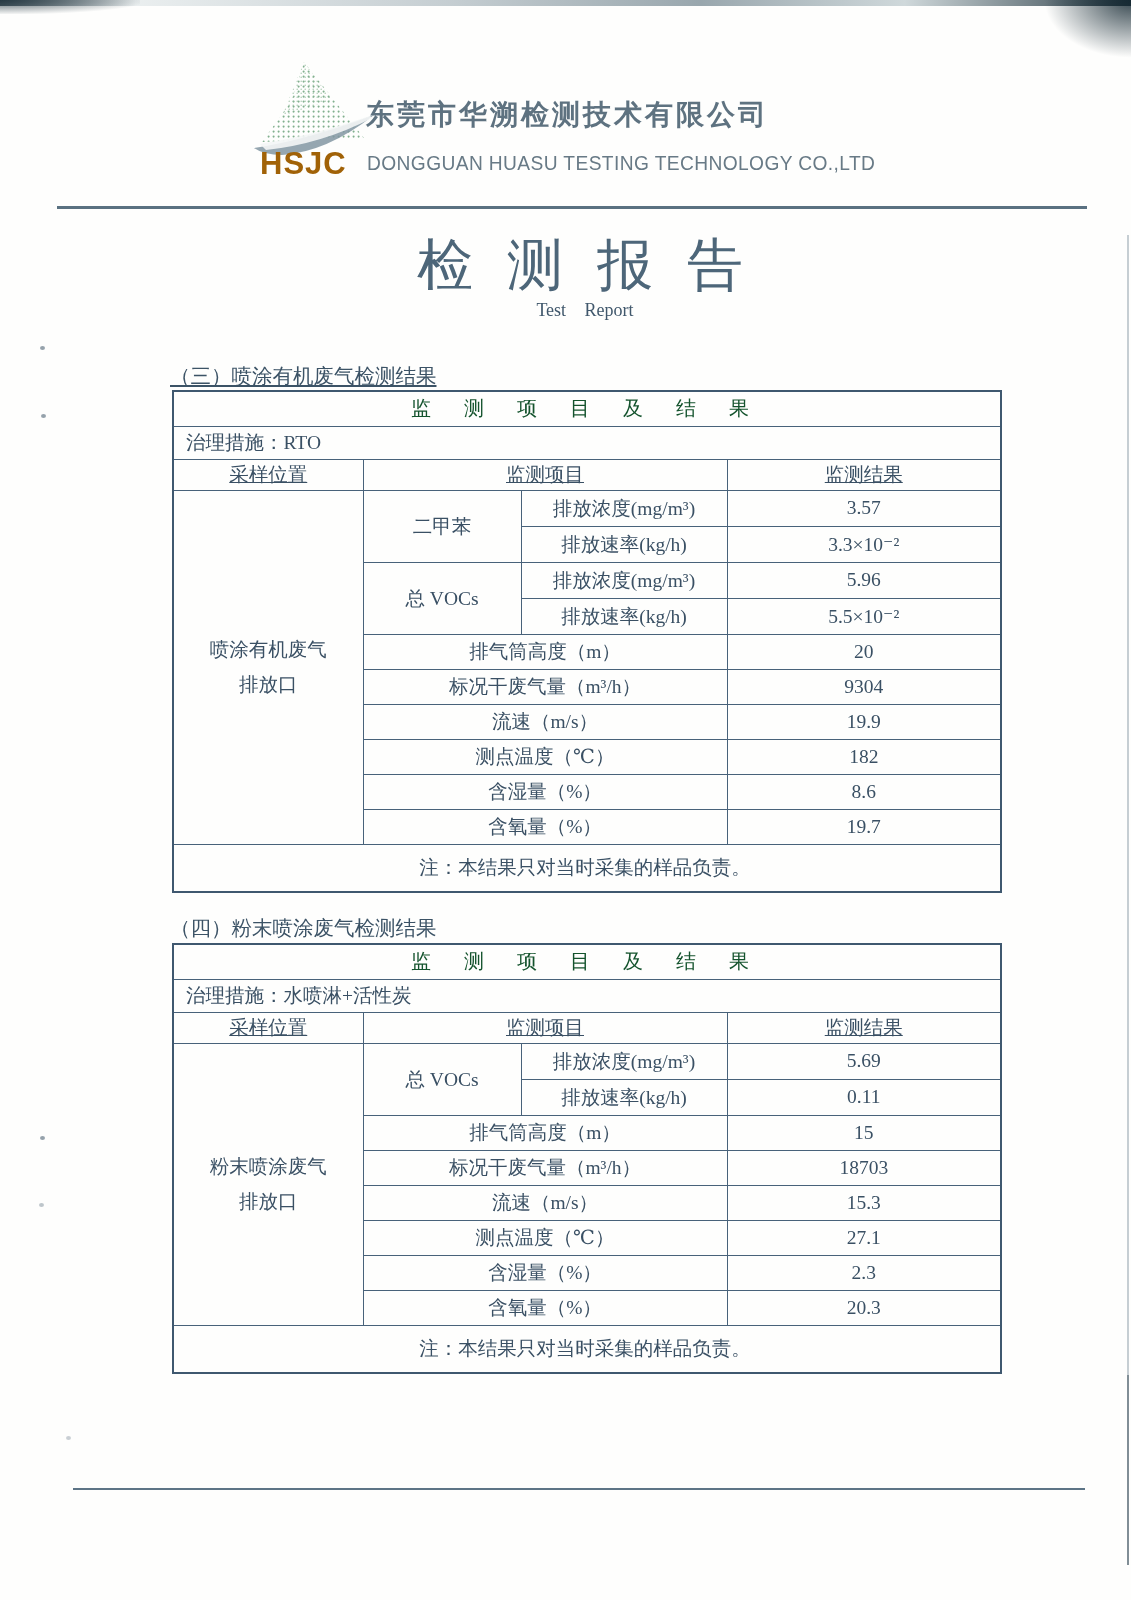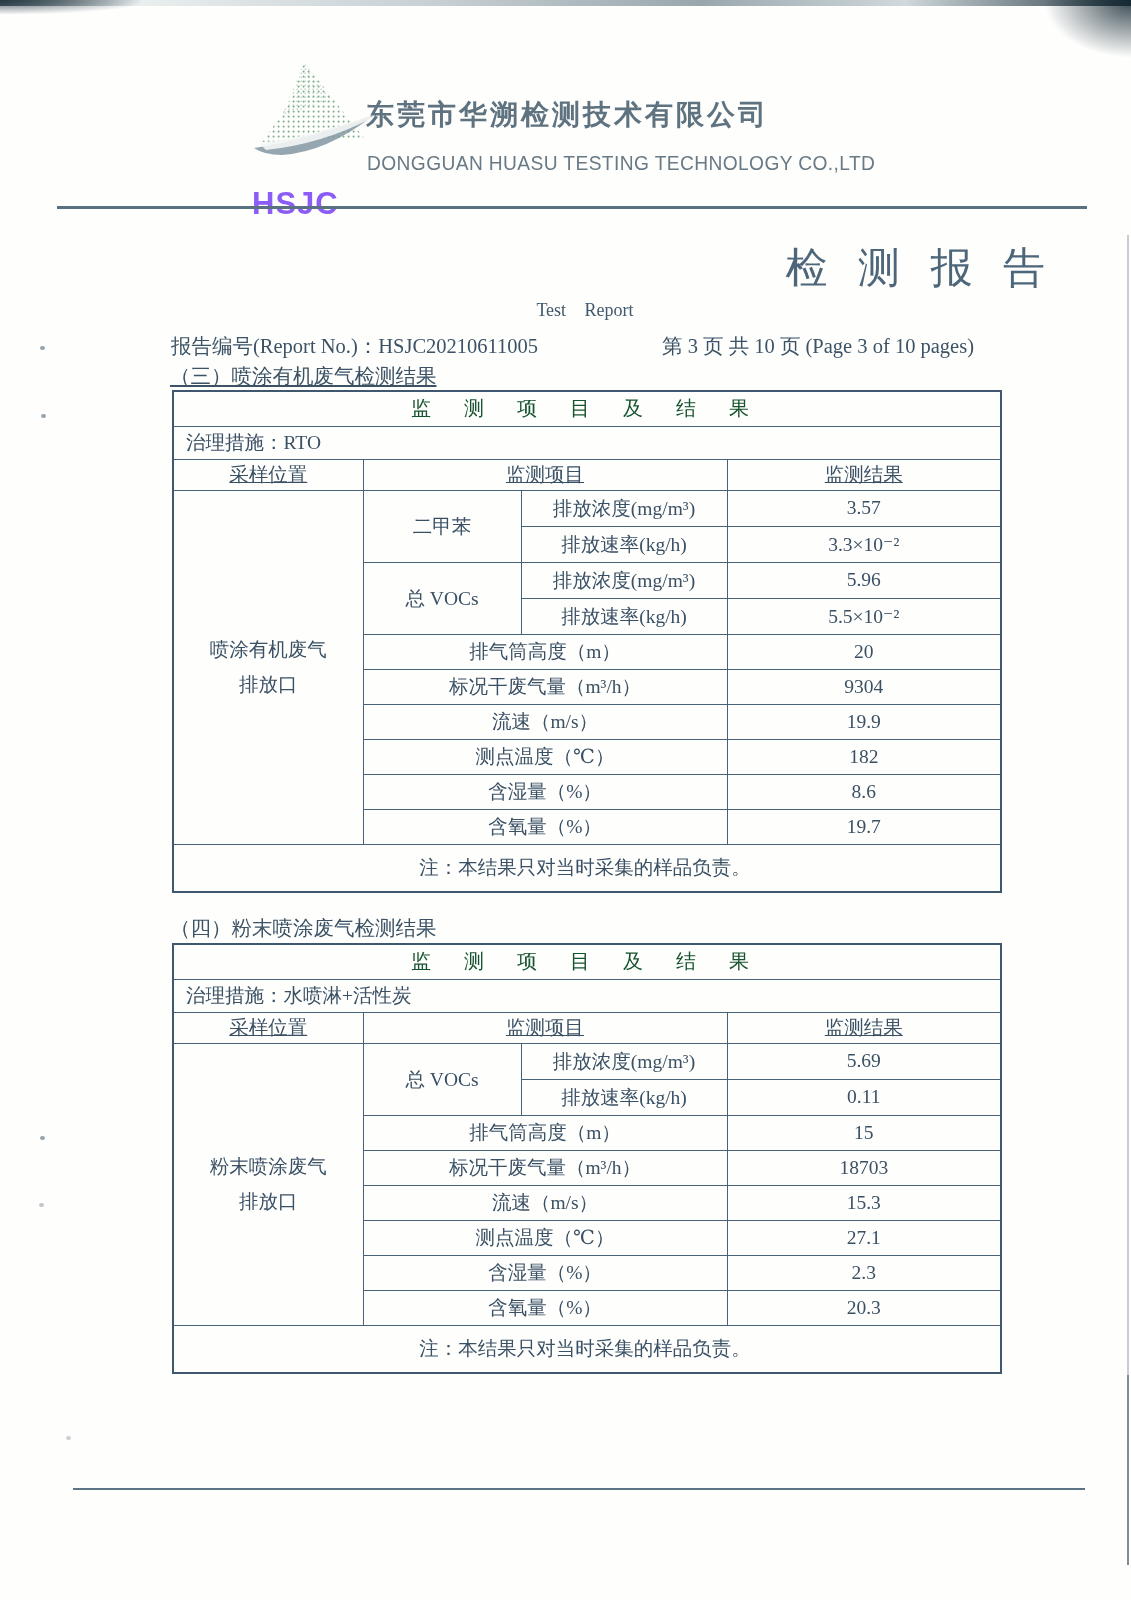--- a/index.html
+++ b/index.html
@@ -19,35 +19,35 @@
   .corner-tl { position:absolute; top:0; left:0; width:140px; height:14px;
     background:radial-gradient(ellipse at top left, rgba(25,45,55,.75), rgba(25,45,55,0) 75%); }
   .edge-right-light { position:absolute; top:235px; right:2px; width:2px; height:1140px;
     background:rgba(95,118,132,.35); }
   .edge-right-dark { position:absolute; top:1375px; right:2px; width:2px; height:190px;
     background:rgba(45,66,82,.6); }
   .speck { position:absolute; width:5px; height:4px; border-radius:50%;
     background:rgba(62,85,104,.55); }
   
   .logo-mark { position:absolute; left:252px; top:60px; }
-  .logo-text { position:absolute; left:252px; top:146px; width:100px;
+  .logo-text { position:absolute; left:260px; top:146px; width:100px;
     font-family:"Liberation Sans","DejaVu Sans",sans-serif;
-    font-size:31px; font-weight:800; letter-spacing:1px; color:#8b5cf6;margin-top:40px; }
+    font-size:31px; font-weight:800; letter-spacing:1px; color:#a16207; }
   .company-cn { position:absolute; left:366px; top:96px; width:620px;
     font-family:"Liberation Sans","DejaVu Sans",sans-serif;
     font-size:28px; font-weight:600; letter-spacing:3px; color:#5e7280; white-space:nowrap; }
   .company-en { position:absolute; left:367px; top:152px; width:620px;
     font-family:"Liberation Sans","DejaVu Sans",sans-serif;
     font-size:20px; font-weight:500; letter-spacing:.4px; color:#687a86; white-space:nowrap;
     transform:scaleX(.96); transform-origin:left; }
   .header-rule { position:absolute; left:57px; top:206px; width:1030px; height:3px; background:#5a7181; }
   .footer-rule { position:absolute; left:73px; top:1488px; width:1012px; height:2px; background:#5d7486; }
   
-  .report-title { position:absolute; left:115px; top:240px; width:940px;
-    text-align:right; font-size:42px; letter-spacing:10px; color:#4d6679; }
+  .report-title { position:absolute; left:115px; top:228px; width:940px;
+    text-align:center; font-size:56px; letter-spacing:10px; color:#4d6679; }
   .report-subtitle { position:absolute; left:115px; top:300px; width:940px;
     text-align:center; font-size:18px; word-spacing:14px; color:#415а6c; color:#41586c; }
   .report-line { position:absolute; left:0; top:332px; width:1131px; height:26px; font-size:20.5px; }
   .report-no { position:absolute; left:171px; top:0; white-space:nowrap; }
   .page-indicator { position:absolute; left:662px; top:0; white-space:nowrap; }
   .section-heading { position:absolute; font-size:20.5px; color:#3c5366; white-space:nowrap; }
   #section3-heading { left:170px; top:362px;text-decoration:underline; }
   #section4-heading { left:170px; top:914px; }
   
   table.report-table { position:absolute; left:172px; width:828px;
@@ -95,24 +95,20 @@
     <path d="M2,88 Q55,80 122,55 Q75,92 30,95 Q12,95 2,88 Z" fill="#8296a2" opacity="0.85"></path>
     <path d="M8,84 Q60,76 118,56 L120,58 Q70,84 14,90 Z" fill="#f4f6f6" opacity="0.9"></path>
   </svg>
   <div class="logo-text">HSJC</div>
   <div class="company-cn">东莞市华溯检测技术有限公司</div>
   <div class="company-en">DONGGUAN HUASU TESTING TECHNOLOGY CO.,LTD</div>
   <div class="header-rule"></div>
 
   <div class="report-title">检 测 报 告</div>
   <div class="report-subtitle">Test  Report</div>
-  <div class="report-line">
-    <span class="report-no"><span>报告编号(Report No.)：</span><span>HSJC20210611005</span></span>
-    <span class="page-indicator">第 3 页 共 10 页  (Page 3 of 10 pages)</span>
-  </div>
 
   <div id="section3-heading" class="section-heading">（三）喷涂有机废气检测结果</div>
 
   <table id="table1" class="report-table">
     <colgroup>
         <col style="width:190px">
         <col style="width:158px">
         <col style="width:206px">
         <col style="width:274px">
       </colgroup>

